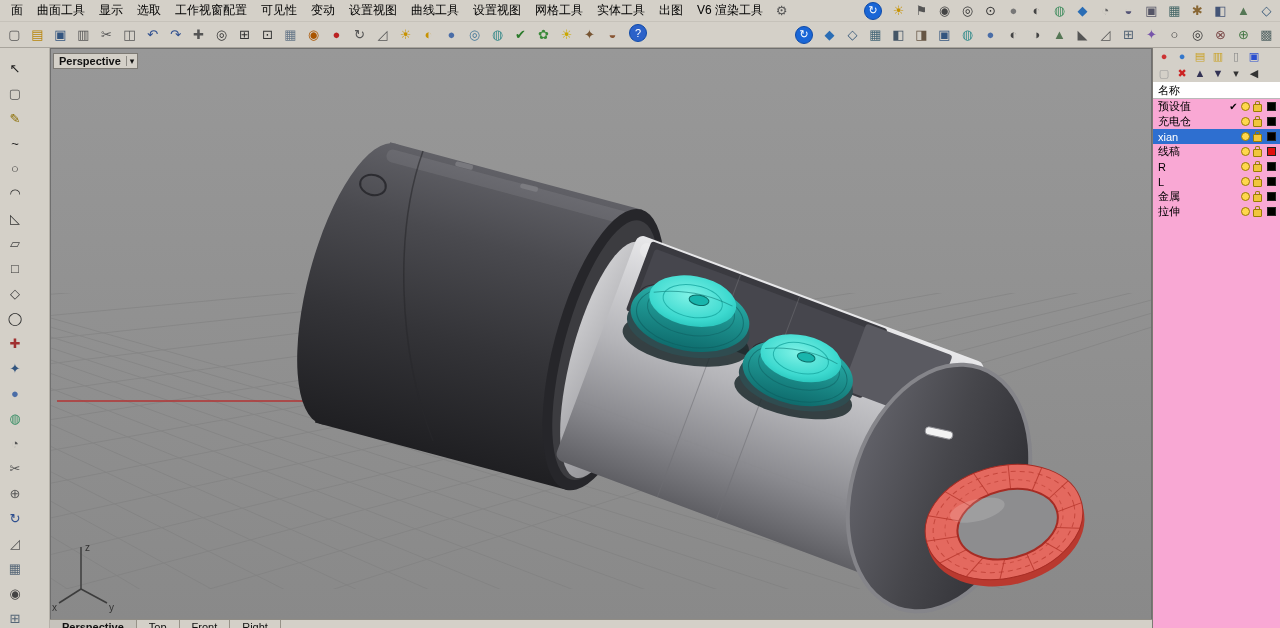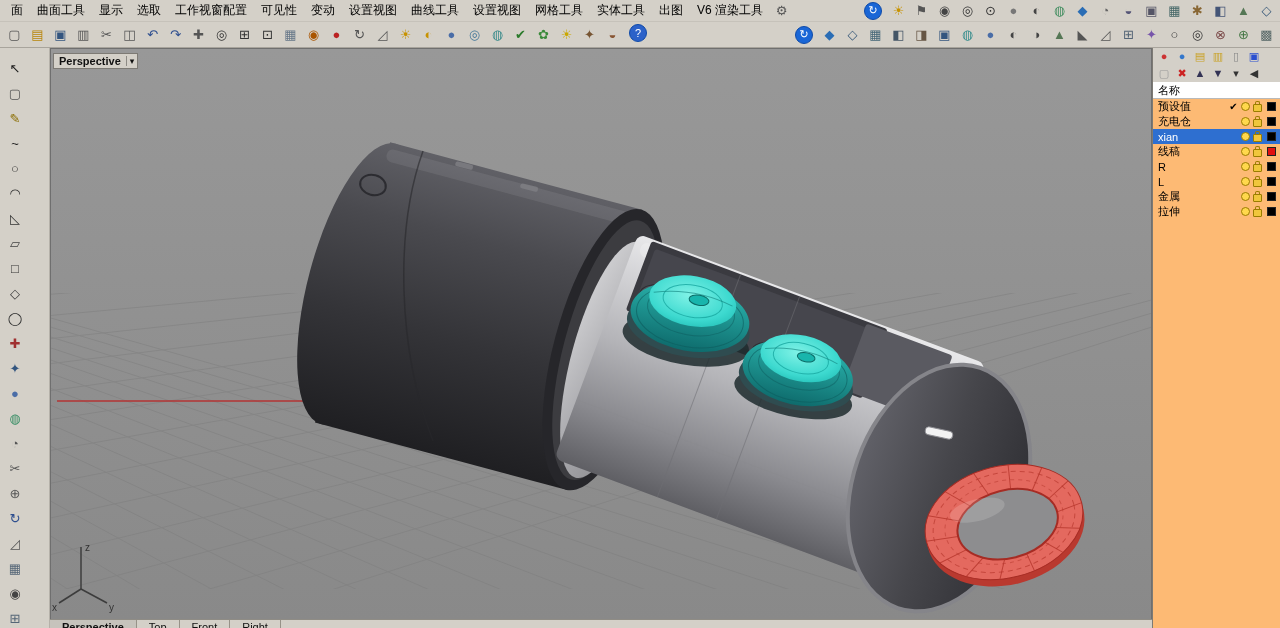--- a/index.html
+++ b/index.html
@@ -35,21 +35,21 @@
                background:#d4d0c8;border-top:1px solid #8f8c85;display:flex;align-items:flex-start;}
   .btab{font-size:11px;line-height:14px;padding:0 12px;border-right:1px solid #979288;color:#111;cursor:default;}
   .btab.active{background:#c6c3bc;font-weight:bold;text-decoration:underline;}
   
   .right-panel{position:absolute;top:48px;right:0;width:128px;bottom:0;background:#fff;
                border-left:1px solid #7d7a74;box-sizing:border-box;display:flex;flex-direction:column;}
   .p-row{display:flex;align-items:center;height:17px;background:#d4d0c8;padding-left:2px;flex:0 0 auto;}
   .p-row .tbi{width:16px;height:15px;font-size:11px;margin:0;}
   .panel-header{height:16px;flex:0 0 auto;display:flex;align-items:center;font-size:11px;color:#000;
                 padding-left:5px;background:#fff;border-bottom:1px solid #b9b9b9;}
-  .layer-rows{flex:1 1 auto;overflow:hidden;background:#fdba74;}
+  .layer-rows{flex:1 1 auto;overflow:hidden;background:#f9a8d4;}
   .layer-row{height:15px;display:flex;align-items:center;font-size:11px;color:#000;padding:0 2px 0 5px;cursor:default;}
   .layer-row.selected{background:#2e6fd0;color:#fff;}
   .layer-name{flex:1 1 auto;overflow:hidden;white-space:nowrap;}
   .l-check{width:13px;text-align:center;font-size:10px;}
   .bulb{display:inline-block;width:7px;height:7px;border-radius:50%;background:#ffd84d;
         border:1px solid #9a7d00;margin:0 1px;flex:0 0 auto;}
   .lock{display:inline-block;width:7px;height:6px;background:#f0c63c;border:1px solid #9a7d00;
         border-radius:1px;position:relative;margin:3px 1px 0 2px;flex:0 0 auto;}
   .lock::before{content:'';position:absolute;left:1px;top:-4px;width:3px;height:3px;
         border:1px solid #9a7d00;border-bottom:none;border-radius:2px 2px 0 0;}

